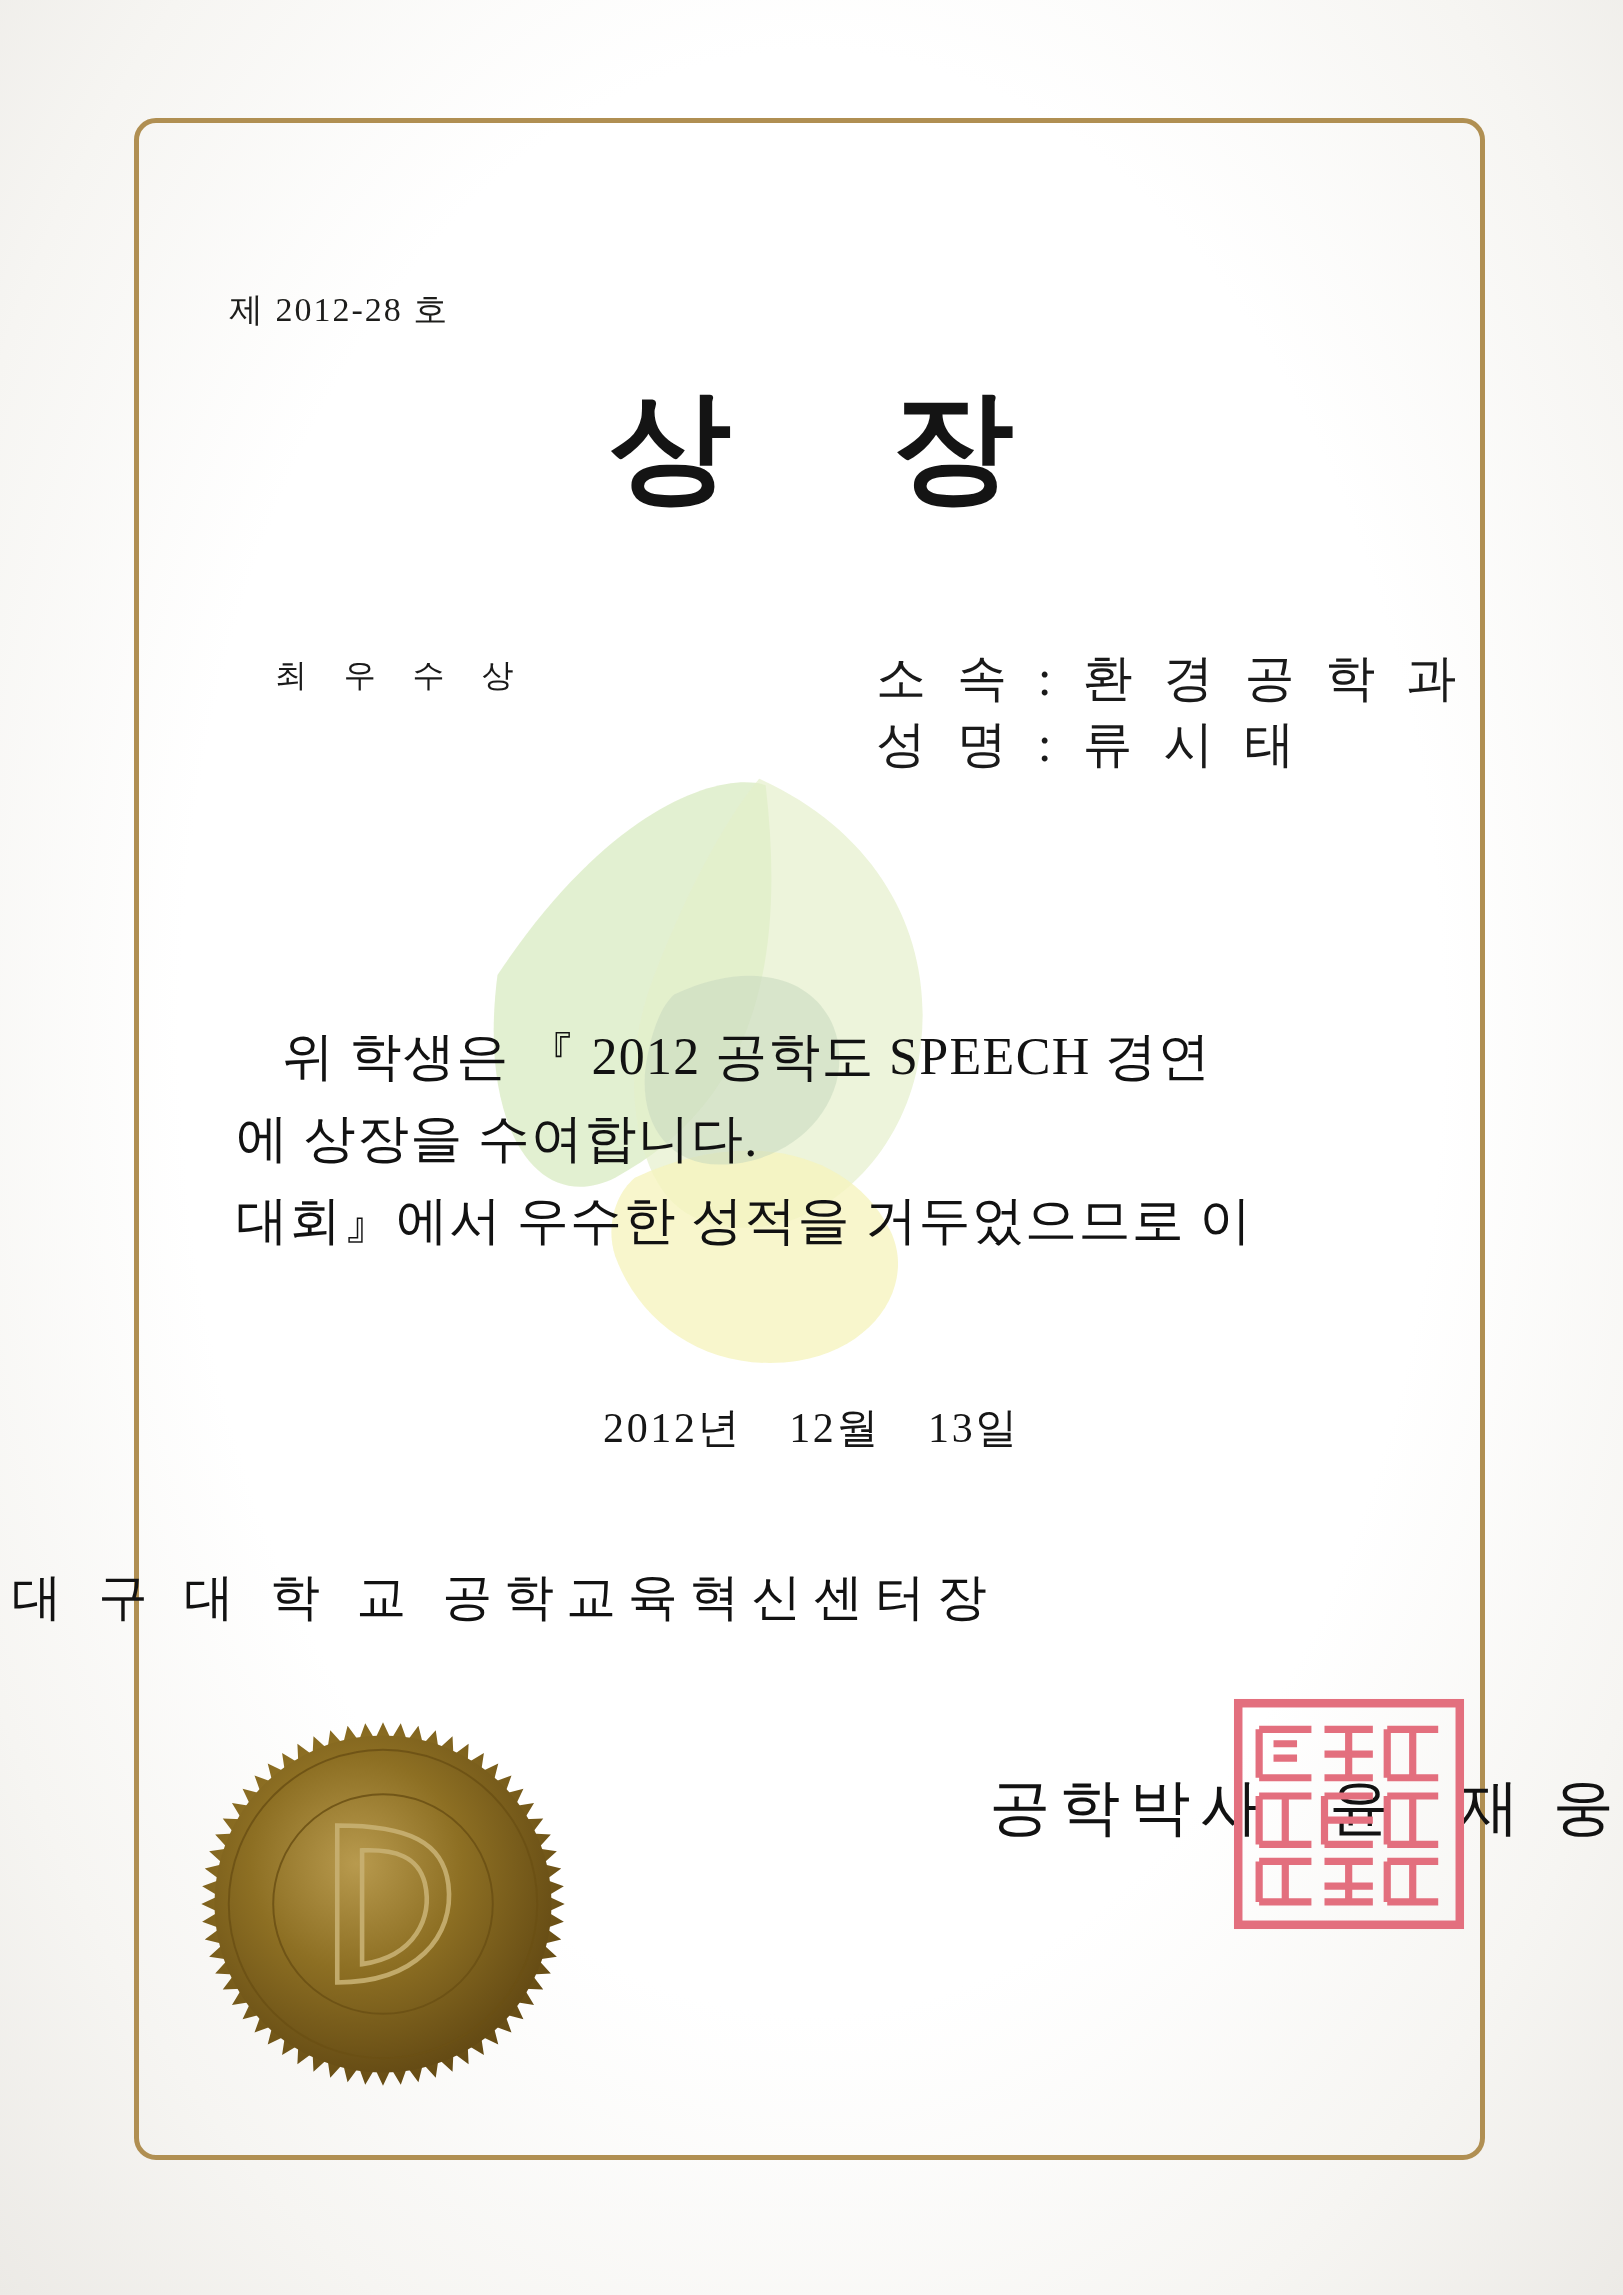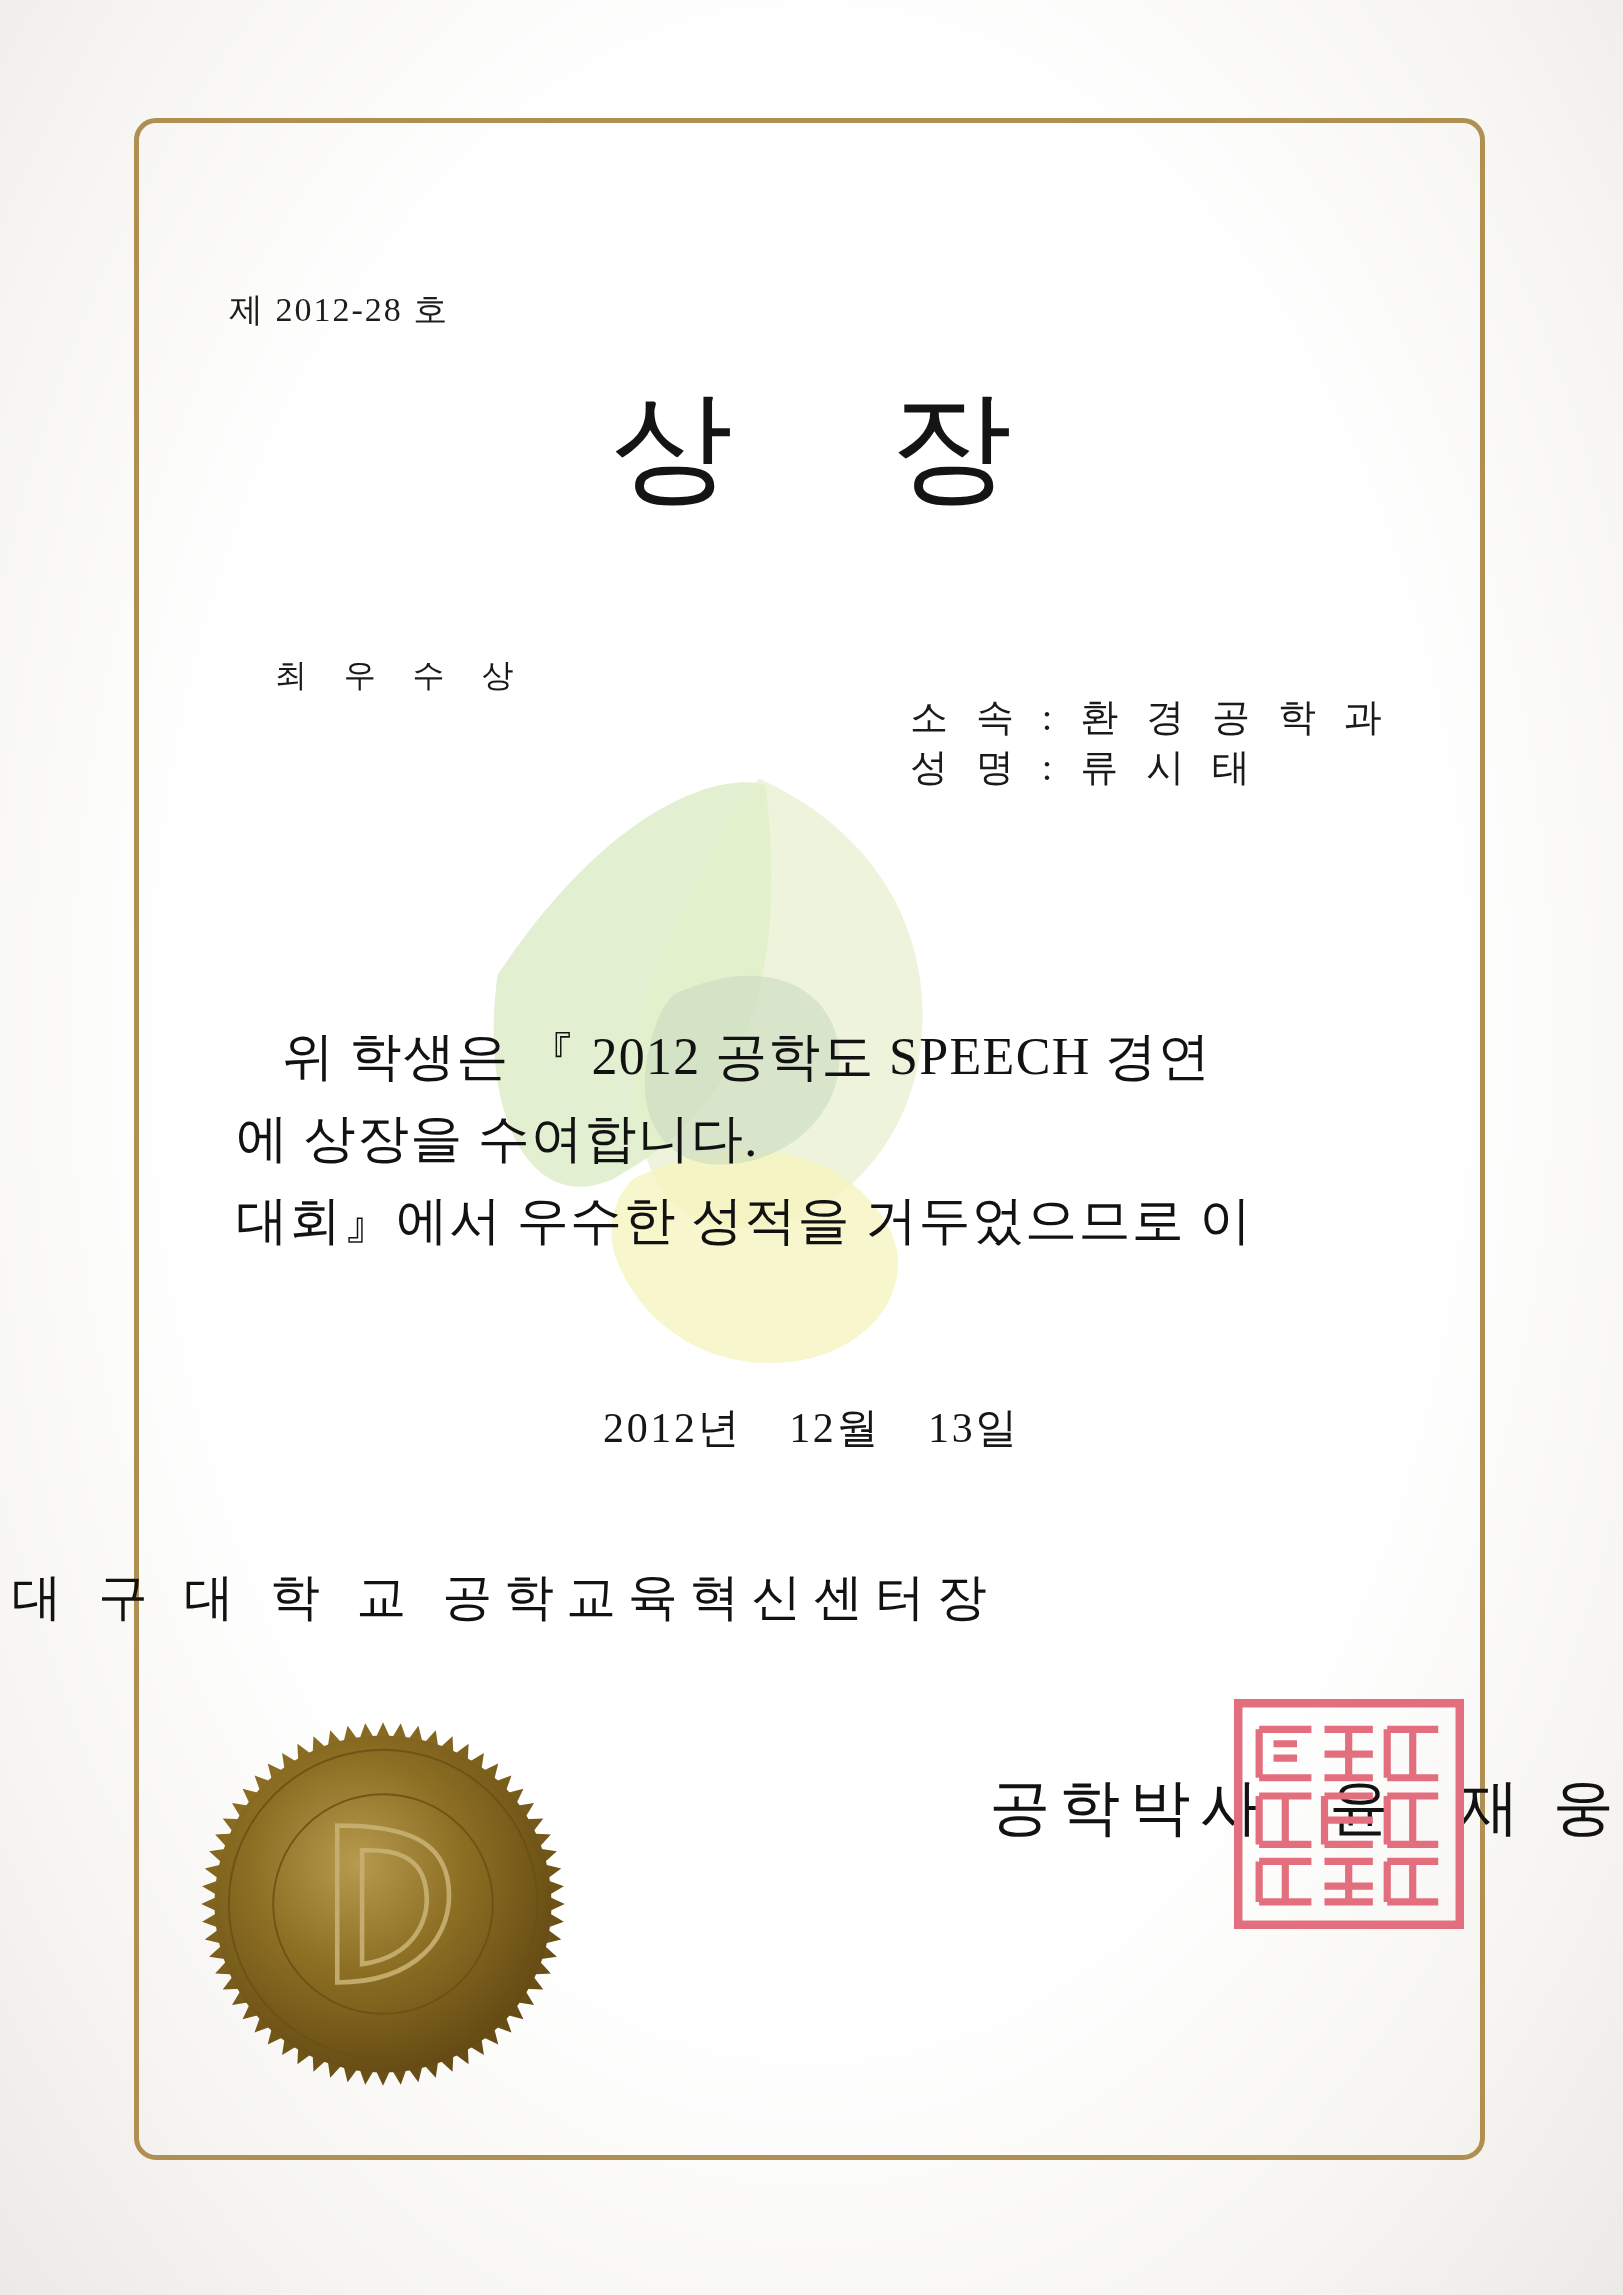--- a/index.html
+++ b/index.html
@@ -59,44 +59,43 @@
 
   .title {
     position: absolute;
     left: 0;
     right: 0;
     top: 366px;
     text-align: center;
     font-size: 122px;
     letter-spacing: 59px;
     text-indent: 59px;
-    font-weight: 400;
+    font-weight: 700;
     color: #141414;
     font-family: "DejaVu Serif", serif;
   }
 
   .award-name {
     position: absolute;
     left: 275px;
     top: 654px;
     font-size: 32px;
     letter-spacing: 14.4px;
     color: #1a1a1a;
     white-space: nowrap;
   }
 
   .recipient {
     position: absolute;
-    left: 910px;
+    left: 876px;
     top: 645px;
-    font-size: 38px;
+    font-size: 50px;
     color: #1a1a1a;
     line-height: 1.32;
     white-space: nowrap;
-    margin-top: 47px;
   }
   .recipient .row { letter-spacing: 9.2px; }
   .recipient .label { letter-spacing: 9.2px; }
 
   .body-text {
     position: absolute;
     left: 236px;
     top: 1016px;
     width: 1152px;
     font-size: 52px;

